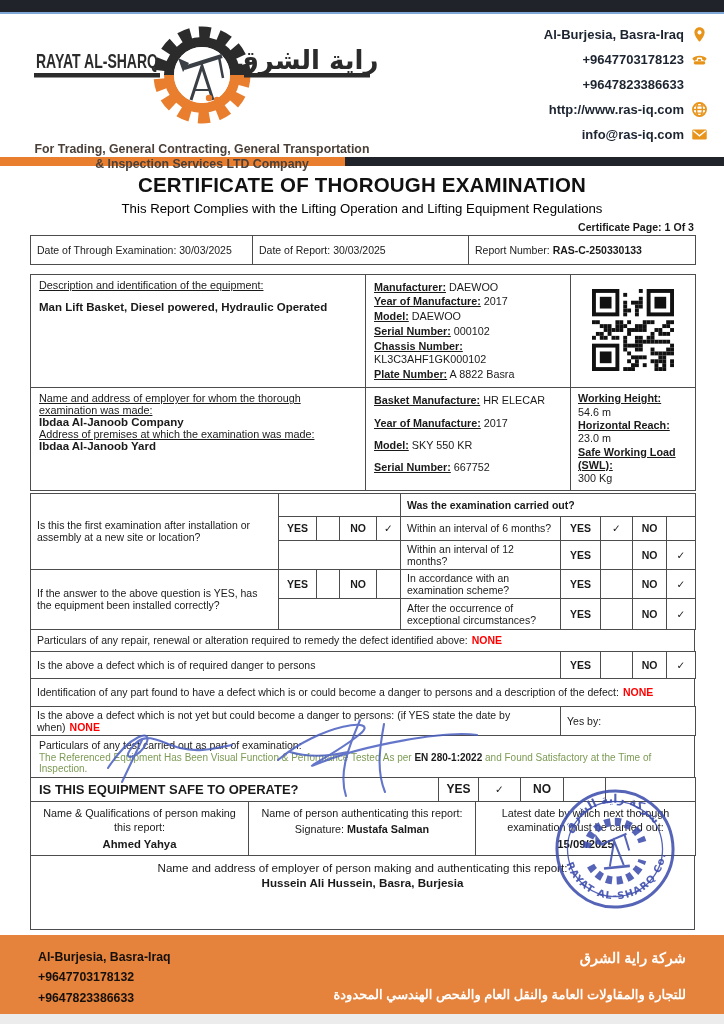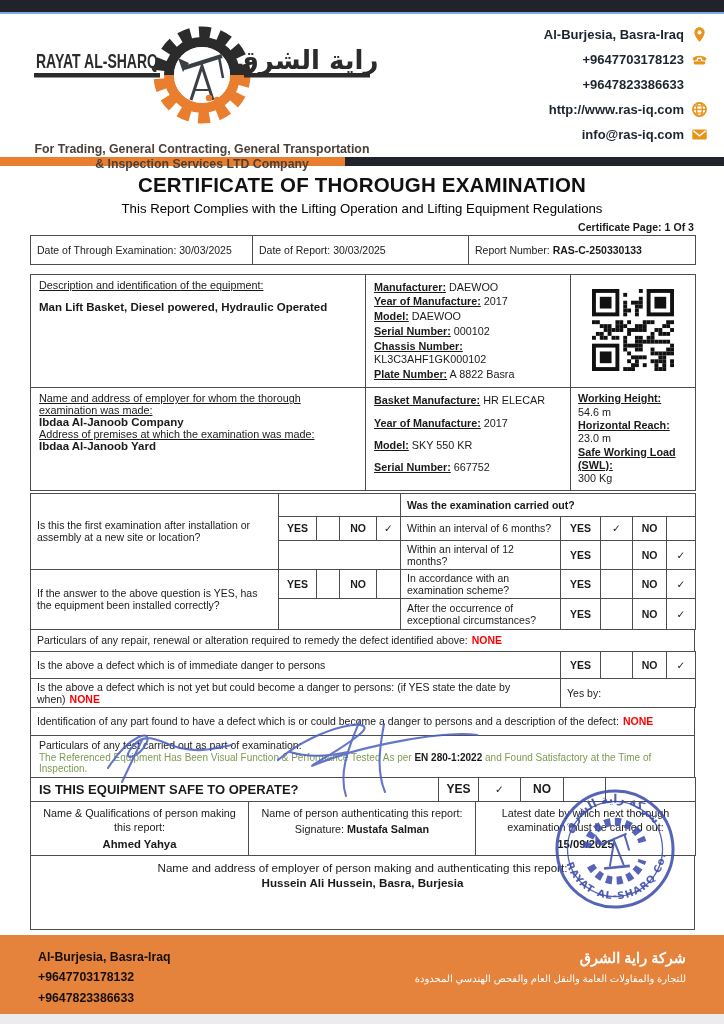--- a/index.html
+++ b/index.html
@@ -48,21 +48,21 @@
   .sig-label{font-size:10.8px;line-height:1.35;}
   .sig-name{font-size:11.3px;font-weight:700;margin-top:3px;}
   
   .abs{position:absolute;pointer-events:none;}
   
   .footer{position:absolute;left:0;top:935px;width:724px;height:79px;background:#e5823b;
           display:flex;justify-content:space-between;box-sizing:border-box;padding:12px 38px 0 38px;}
   .f-left{font-size:12.3px;font-weight:700;color:#15100b;line-height:1.65;}
   .f-right{text-align:right;color:#ffffff;direction:rtl;}
   .f-ar1{font-size:14.5px;font-weight:700;margin-top:3px;}
-  .f-ar2{font-size:10px;font-weight:400;margin-top:7px;}
+  .f-ar2{font-size:13px;font-weight:700;margin-top:21px;}
   .bottomstrip{position:absolute;left:0;top:1014px;width:724px;height:10px;background:#ececec;}
 </style>
 </head>
 <body>
 
 <div class="sheet">
 
   <div class="topbar"></div>
 
   <div class="header">
@@ -440,50 +440,50 @@
     <table class="t mt">
       <colgroup>
           <col style="width:530px">
           <col style="width:40px">
           <col style="width:32px">
           <col style="width:34px">
           <col style="width:29px">
         </colgroup>
       <tbody>
           <tr style="height:27px;">
-        <td class="qcell">Is the above a defect which is of immediate danger to persons</td>
+        <td class="qcell">Is the above a defect which is of required danger to persons</td>
         <td class="yn">YES</td>
         <td class="chk"></td>
         <td class="yn">NO</td>
         <td class="chk">✓</td>
+      </tr>
+    </tbody>
+      </table>
+
+    <table class="t mt">
+      <tbody>
+          <tr style="height:28px;">
+        <td class="qcell small-row">
+          <span>Identification of any part found to have a defect which is or could become a danger to persons and a description of the defect:</span><span class="red">NONE</span>
+        </td>
       </tr>
     </tbody>
       </table>
 
     <table class="t mt">
       <colgroup>
           <col style="width:530px">
           <col style="width:135px">
         </colgroup>
       <tbody>
           <tr style="height:28px;">
         <td class="qcell small-row">
           <span>Is the above a defect which is not yet but could become a danger to persons: (if YES state the date by when)</span><span class="red">NONE</span>
         </td>
         <td class="qcell">Yes by:</td>
-      </tr>
-    </tbody>
-      </table>
-
-    <table class="t mt">
-      <tbody>
-          <tr style="height:28px;">
-        <td class="qcell small-row">
-          <span>Identification of any part found to have a defect which is or could become a danger to persons and a description of the defect:</span><span class="red">NONE</span>
-        </td>
       </tr>
     </tbody>
       </table>
 
     <table class="t mt">
       <tbody>
           <tr style="height:30px;">
         <td class="qcell" style="padding:3px 8px;">
           <span style="display:block;">Particulars of any test carried out as part of examination:</span>
           <span style="display:block;margin-top:1px;font-size:10px;">

